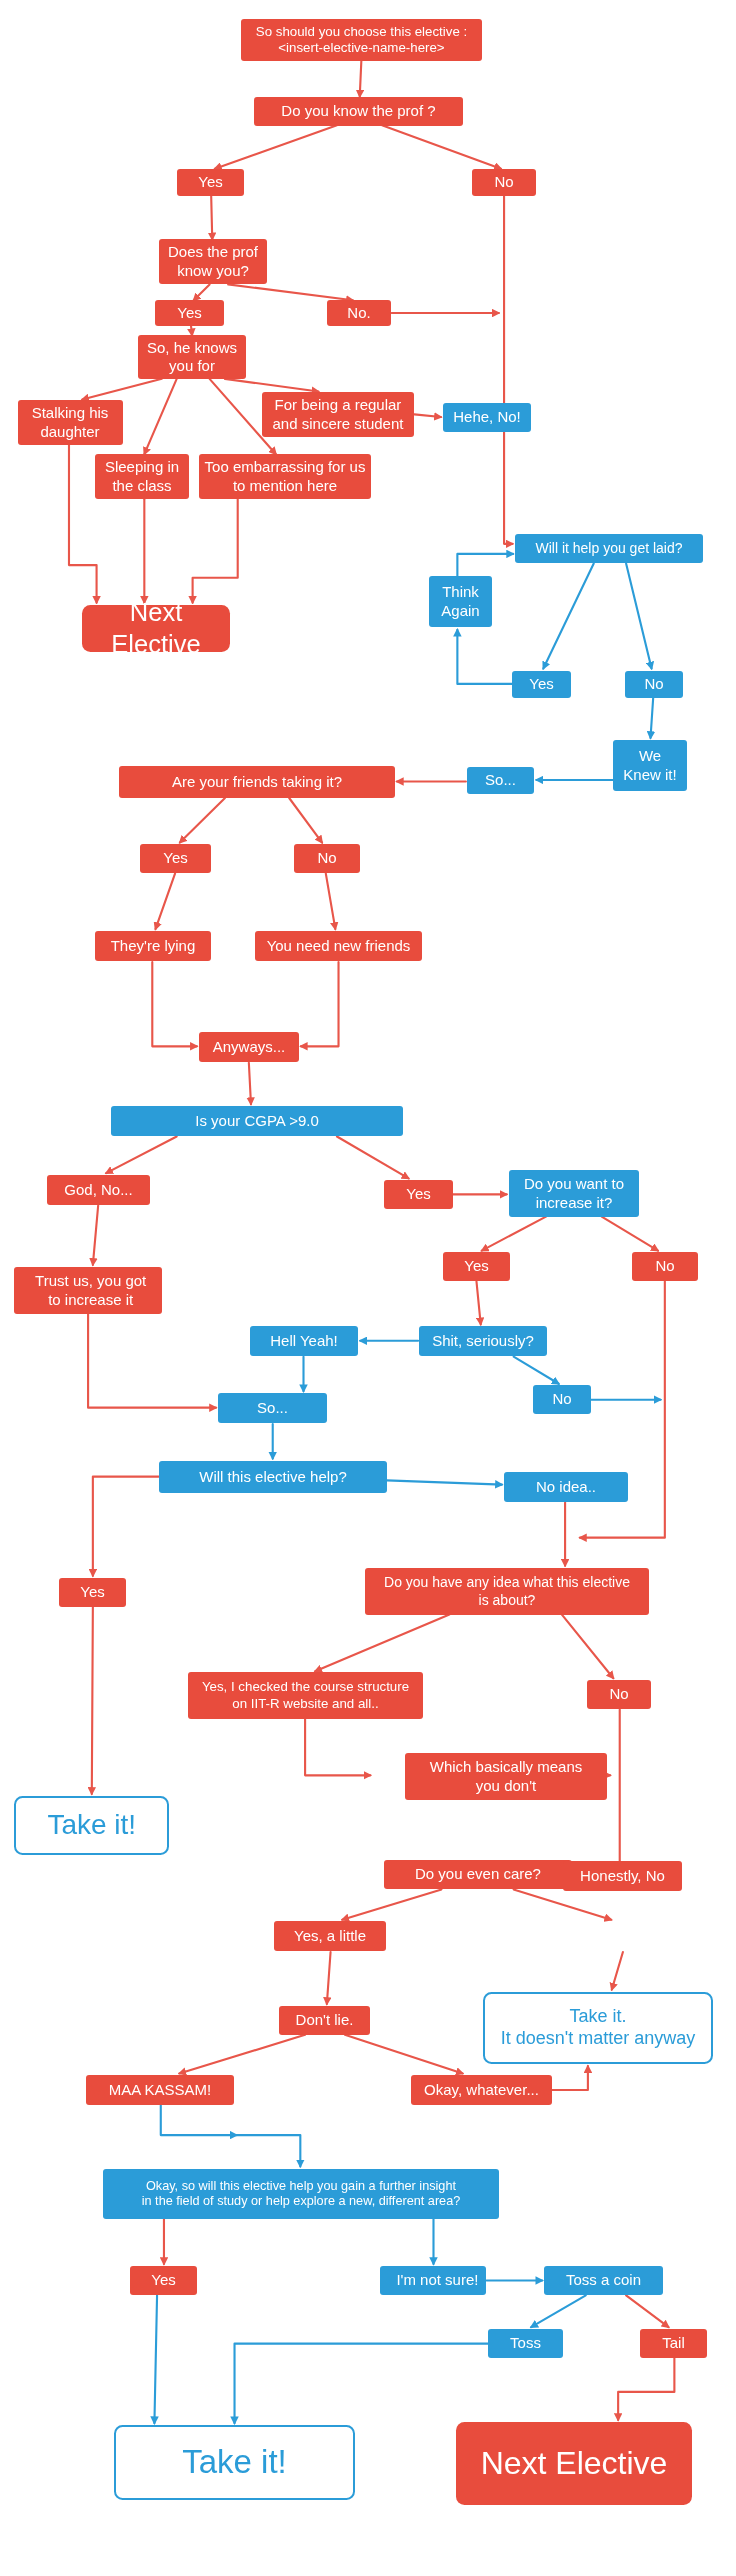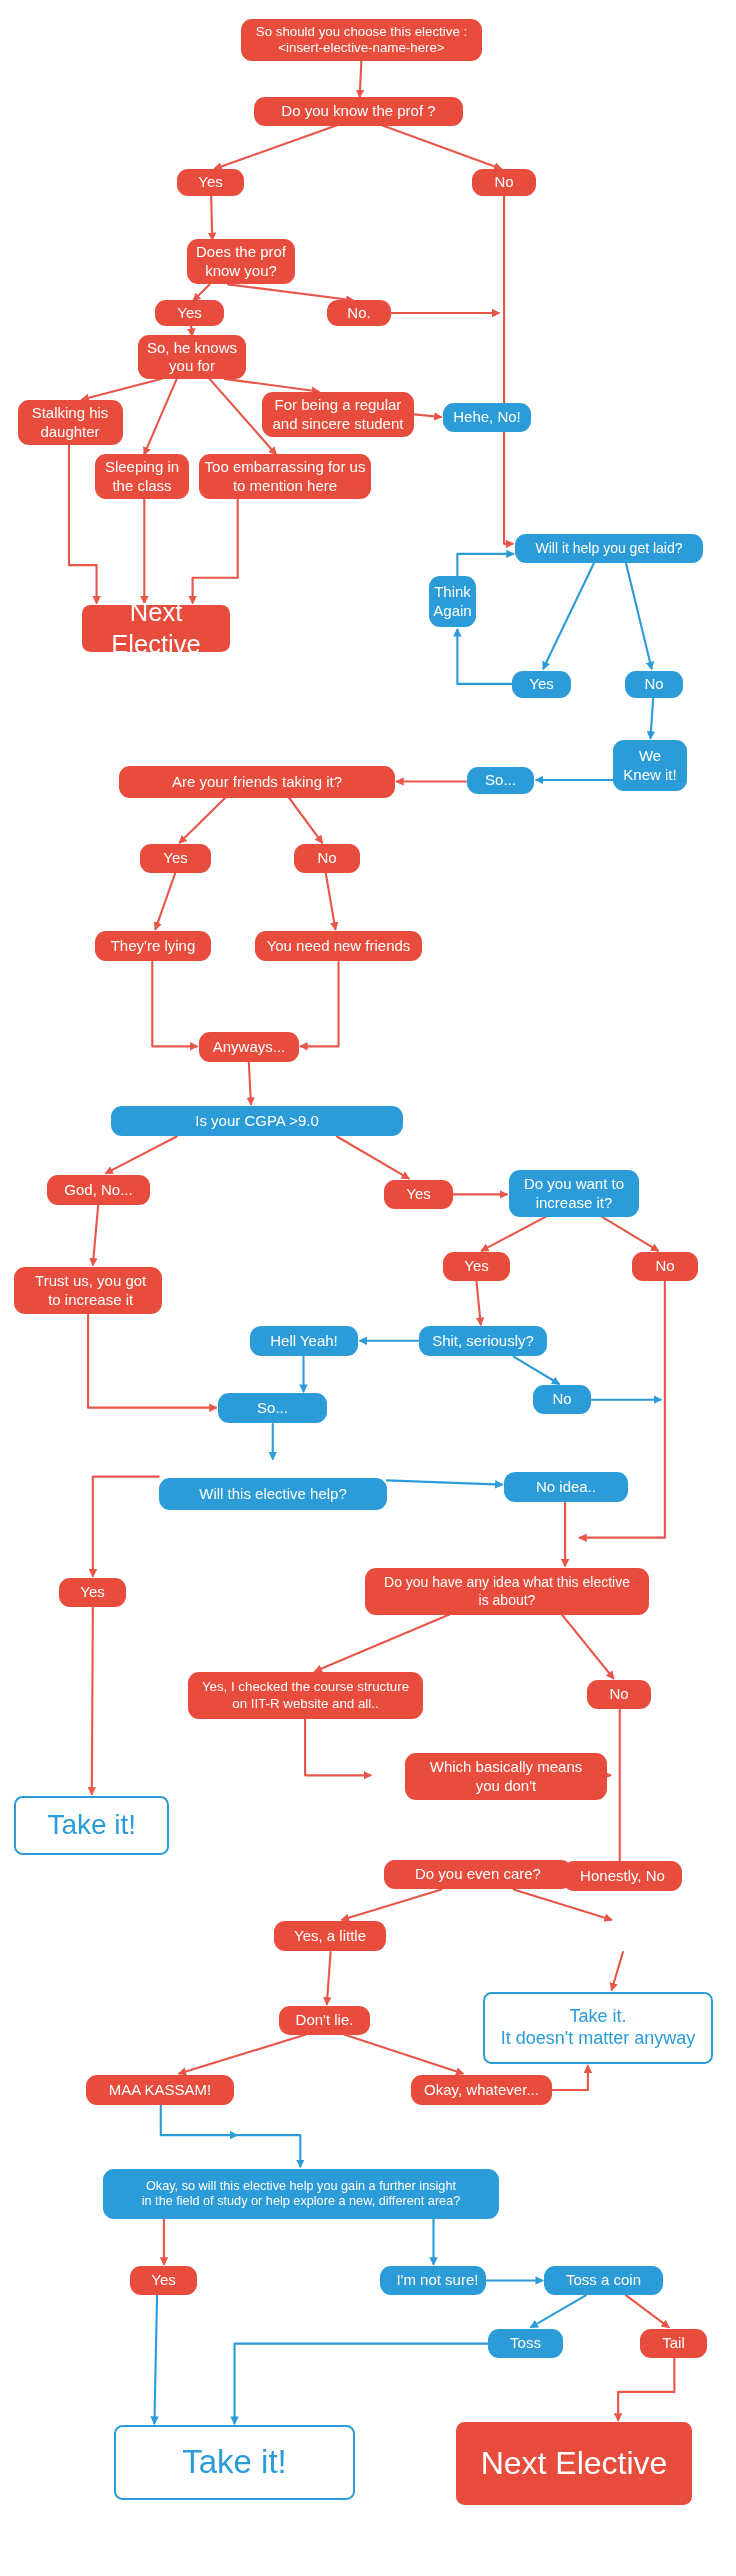--- a/index.html
+++ b/index.html
@@ -1,21 +1,21 @@
 <!DOCTYPE html>
 <html style="--red: #e84c3d; --blue: #2b9cd8;font-size:8.5px"><head>
 <meta charset="utf-8">
 <style>
   html,body{margin:0;padding:0;background:#ffffff;}
   body{width:737px;height:2576px;font-family:"Liberation Sans",sans-serif;}
   .canvas{position:relative;width:737px;height:2576px;overflow:hidden;}
   svg.edge-layer{position:absolute;left:0;top:0;width:737px;height:2576px;z-index:1;}
   .node{
     position:absolute;z-index:2;display:flex;align-items:center;justify-content:center;
-    text-align:center;white-space:pre-line;border-radius:11px;line-height:1.22;
+    text-align:center;white-space:pre-line;border-radius:3px;line-height:1.22;
     font-size:15px;box-sizing:border-box;padding:1.1px 3.2px;
   }
   .node.red{background:var(--red,#e84c3d);color:#ffffff;}
   .node.blue{background:var(--blue,#2e9fd4);color:#ffffff;}
   .node.outline{background:#ffffff;border:2.1px solid var(--blue,#2e9fd4);color:var(--blue,#2e9fd4);}
   .node.bigcorner{border-radius:8.5px;}
 </style>
 </head>
 <body style="background: rgb(255, 255, 255);">
 
@@ -100,37 +100,37 @@
       <path d="M920,4417 L442,4417 L442,4567" fill="none" stroke="#2b9cd8" stroke-width="4" stroke-linecap="round" stroke-linejoin="round" marker-end="url(#arrow-blue)"></path>
       <path d="M296,4326 L291,4567" fill="none" stroke="#2b9cd8" stroke-width="4" stroke-linecap="round" stroke-linejoin="round" marker-end="url(#arrow-blue)"></path>
       <path d="M1271,4444 L1271,4508 L1165,4508 L1165,4561" fill="none" stroke="#e8564a" stroke-width="4" stroke-linecap="round" stroke-linejoin="round" marker-end="url(#arrow-red)"></path>
     </svg>
 
 <div class="node red" style="left: 241px; top: 19px; width: 241px; height: 42px; font-size: 13.3px;">So should you choose this elective :
 &lt;insert-elective-name-here&gt;</div>
     <div class="node red" style="left: 254px; top: 97px; width: 209px; height: 29px;">Do you know the prof ?</div>
     <div class="node red" style="left: 177px; top: 169px; width: 67px; height: 27px;">Yes</div>
     <div class="node red" style="left: 472px; top: 169px; width: 64px; height: 27px;">No</div>
-    <div class="node red" style="left: 159px; top: 239px; width: 108px; height: 45px; margin-left: 28px;">Does the prof
+    <div class="node red" style="left: 159px; top: 239px; width: 108px; height: 45px;">Does the prof
 know you?</div>
     <div class="node red" style="left: 155px; top: 300px; width: 69px; height: 25.5px;">Yes</div>
     <div class="node red" style="left: 327px; top: 300px; width: 64px; height: 25.5px;">No.</div>
     <div class="node red" style="left: 138px; top: 335px; width: 108px; height: 44px;">So, he knows
 you for</div>
     <div class="node red" style="left: 17.5px; top: 400px; width: 105px; height: 45px;">Stalking his
 daughter</div>
     <div class="node red" style="left: 262px; top: 392px; width: 152px; height: 45px;">For being a regular
 and sincere student</div>
     <div class="node blue" style="left: 443px; top: 403px; width: 88px; height: 29px;">Hehe, No!</div>
     <div class="node red" style="left: 95px; top: 454px; width: 94px; height: 45px;">Sleeping in
 the class</div>
     <div class="node red" style="left: 199px; top: 454px; width: 172px; height: 45px;">Too embarrassing for us
 to mention here</div>
     <div class="node blue" style="left: 515px; top: 534px; width: 188px; height: 29px; font-size: 14px;">Will it help you get laid?</div>
-    <div class="node blue" style="left: 429px; top: 576px; width: 47px; height: 51px;">Think
+    <div class="node blue" style="left: 429px; top: 576px; width: 63px; height: 51px;">Think
 Again</div>
     <div class="node red bigcorner" style="left: 82px; top: 605px; width: 148px; height: 47px; font-size: 25.5px;">Next Elective</div>
     <div class="node blue" style="left: 512px; top: 671px; width: 59px; height: 27px;">Yes</div>
     <div class="node blue" style="left: 625px; top: 671px; width: 58px; height: 27px;">No</div>
     <div class="node blue" style="left: 613px; top: 740px; width: 74px; height: 51px;">We
 Knew it!</div>
     <div class="node red" style="left: 119px; top: 766px; width: 276px; height: 32px;">Are your friends taking it?</div>
     <div class="node blue" style="left: 467px; top: 767px; width: 67px; height: 27px;">So...</div>
     <div class="node red" style="left: 140px; top: 844px; width: 71px; height: 29px;">Yes</div>
     <div class="node red" style="left: 294px; top: 844px; width: 66px; height: 29px;">No</div>
@@ -143,21 +143,21 @@
     <div class="node blue" style="left: 509px; top: 1170px; width: 130px; height: 47px;">Do you want to
 increase it?</div>
     <div class="node red" style="left: 14.3px; top: 1267px; width: 148px; height: 47px; padding-left: 8px;">Trust us, you got
 to increase it</div>
     <div class="node red" style="left: 443px; top: 1252px; width: 67px; height: 29px;">Yes</div>
     <div class="node red" style="left: 632px; top: 1252px; width: 66px; height: 29px;">No</div>
     <div class="node blue" style="left: 250px; top: 1326px; width: 108px; height: 30px;">Hell Yeah!</div>
     <div class="node blue" style="left: 419px; top: 1326px; width: 128px; height: 30px;">Shit, seriously?</div>
     <div class="node blue" style="left: 533px; top: 1385px; width: 58px; height: 29px;">No</div>
     <div class="node blue" style="left: 218px; top: 1393px; width: 109px; height: 30px;">So...</div>
-    <div class="node blue" style="left: 159px; top: 1461px; width: 228px; height: 32px; margin-top: 17px;">Will this elective help?</div>
+    <div class="node blue" style="left: 159px; top: 1461px; width: 228px; height: 32px;">Will this elective help?</div>
     <div class="node blue" style="left: 504px; top: 1472px; width: 124px; height: 30px;">No idea..</div>
     <div class="node red" style="left: 59px; top: 1578px; width: 67px; height: 29px;">Yes</div>
     <div class="node red" style="left: 365px; top: 1568px; width: 284px; height: 47px; font-size: 14px;">Do you have any idea what this elective
 is about?</div>
     <div class="node red" style="left: 188px; top: 1672px; width: 235px; height: 47px; font-size: 13.3px;">Yes, I checked the course structure
 on IIT-R website and all..</div>
     <div class="node red" style="left: 587px; top: 1680px; width: 64px; height: 29px;">No</div>
     <div class="node red" style="left: 372px; top: 1753px; width: 202px; height: 47px; margin-left: 33px;">Which basically means
 you don't</div>
     <div class="node outline bigcorner" style="left: 14.3px; top: 1796px; width: 155px; height: 59px; font-size: 28px;">Take it!</div>

